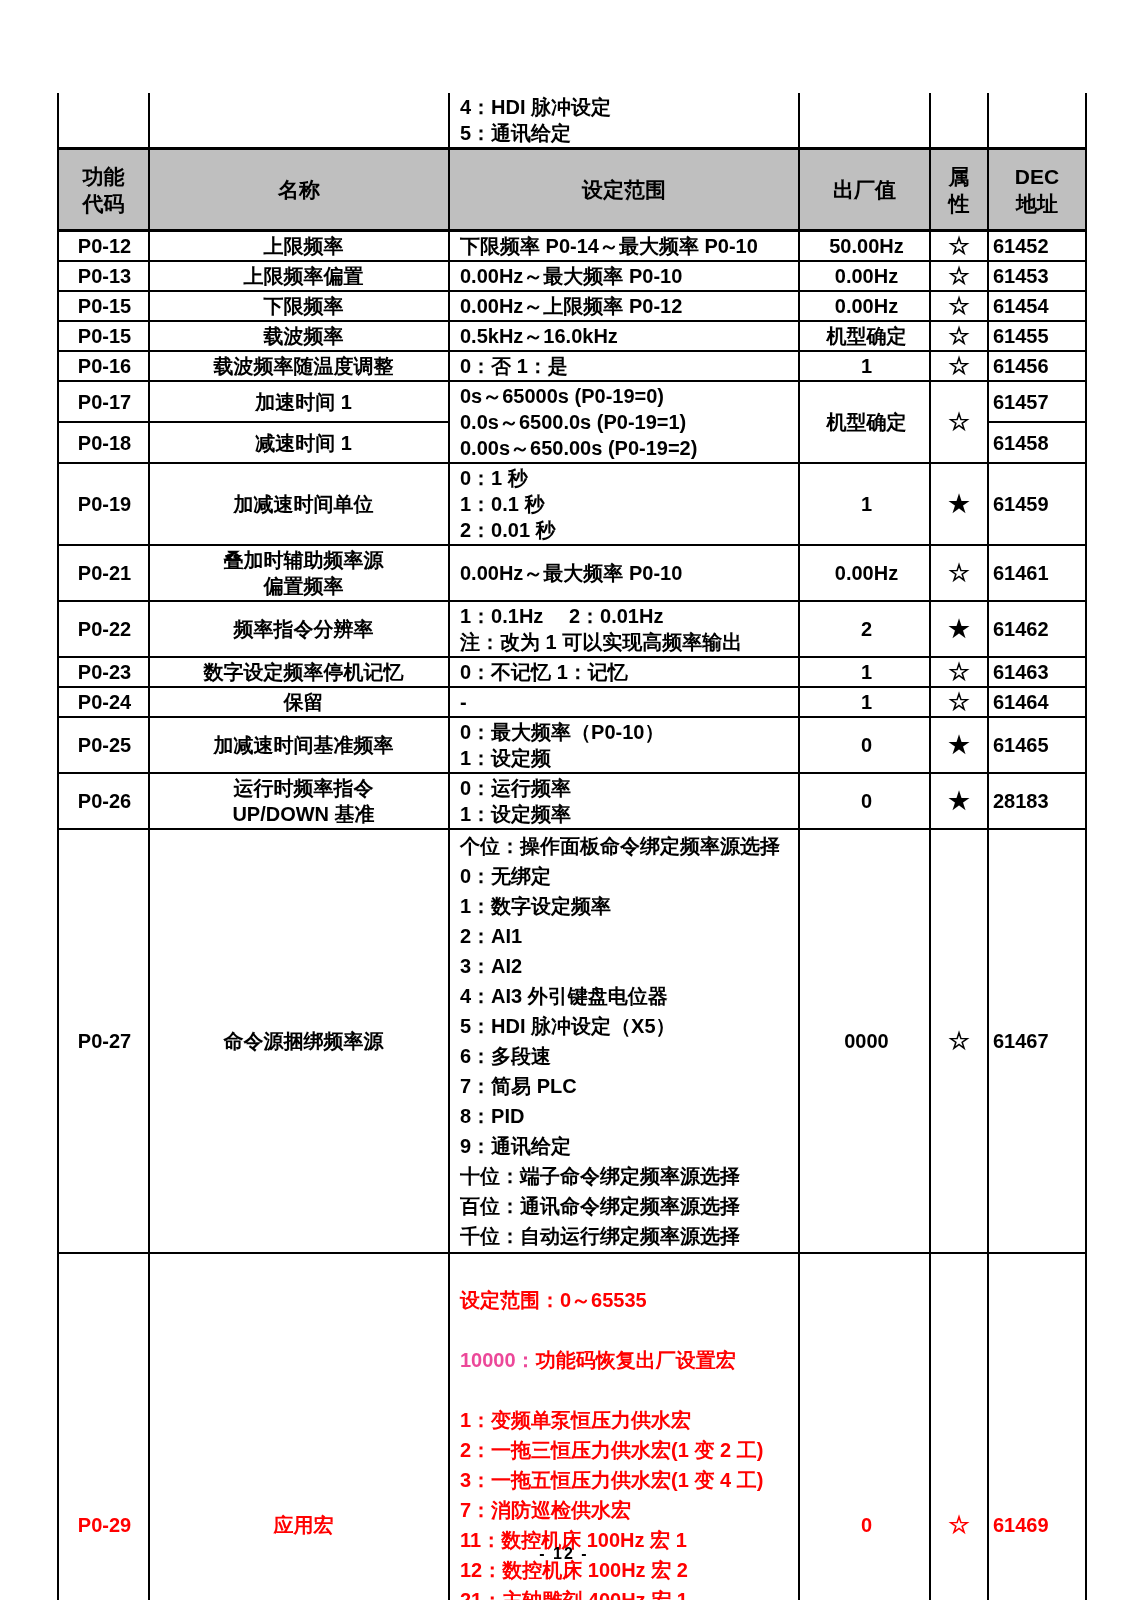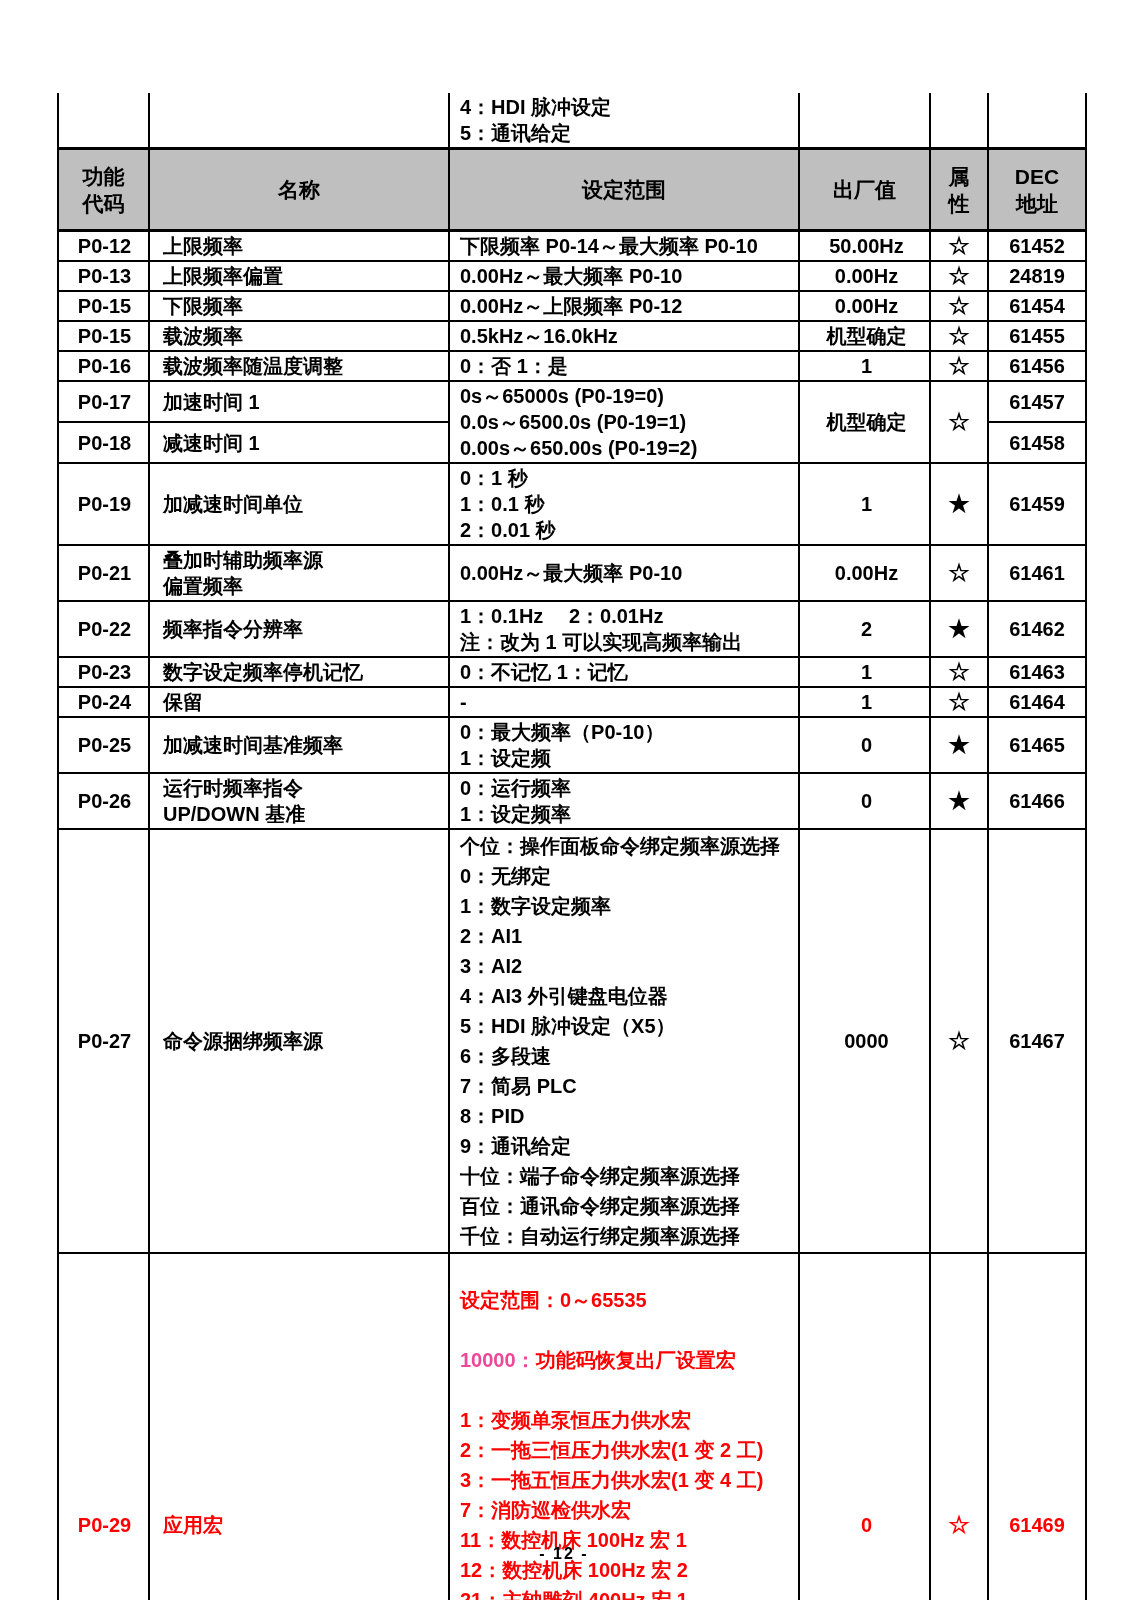--- a/index.html
+++ b/index.html
@@ -23,25 +23,25 @@
   }
   th {
     background:#BFBFBF;
     text-align:center;
     border-top:3px solid #000;
     border-bottom:3px solid #000;
     font-size:21px;
     line-height:27px;
   }
   .c-code { text-align:center;padding-left:6px; }
-  .c-name { text-align:left; padding-left:13px; }
+  .c-name { text-align:center; padding-left:13px; }
   .c-range { text-align:left; padding-left:10px; }
   .c-def  { text-align:center;padding-left:8px; }
   .c-attr { text-align:center; font-size:24px; }
-  .c-dec  { text-align:center; }
+  .c-dec  { text-align:left; }
   .carry td { border-top:0; }
   .tight { line-height:30px; }
   .red { color:#FF0000; }
   .blue { color:#ec4899; }
   .note { font-style:italic; font-weight:normal; }
   .footer {
     position:absolute; top:1545px; left:0; width:1128px;
     text-align:center; font-size:16px; font-weight:bold;
     letter-spacing:2px;
   }
@@ -90,21 +90,21 @@
       <td class="c-def">50.00Hz</td>
       <td class="c-attr">☆</td>
       <td class="c-dec">61452</td>
     </tr>
     <tr style="height:28px">
       <td class="c-code">P0-13</td>
       <td class="c-name">上限频率偏置</td>
       <td class="c-range">0.00Hz～最大频率 P0-10</td>
       <td class="c-def">0.00Hz</td>
       <td class="c-attr">☆</td>
-      <td class="c-dec">24819</td>
+      <td class="c-dec">61453</td>
     </tr>
     <tr style="height:28px">
       <td class="c-code">P0-15</td>
       <td class="c-name">下限频率</td>
       <td class="c-range">0.00Hz～上限频率 P0-12</td>
       <td class="c-def">0.00Hz</td>
       <td class="c-attr">☆</td>
       <td class="c-dec">61454</td>
     </tr>
     <tr style="height:28px">
@@ -200,21 +200,21 @@
     </tr>
 
     <tr style="height:50px">
       <td class="c-code">P0-26</td>
       <td class="c-name">运行时频率指令
 UP/DOWN 基准</td>
       <td class="c-range">0：运行频率
 1：设定频率</td>
       <td class="c-def">0</td>
       <td class="c-attr">★</td>
-      <td class="c-dec">61466</td>
+      <td class="c-dec">28183</td>
     </tr>
 
     <tr style="height:354px">
       <td class="c-code">P0-27</td>
       <td class="c-name">命令源捆绑频率源</td>
       <td class="c-range tight">个位：操作面板命令绑定频率源选择
 0：无绑定
 1：数字设定频率
 2：AI1
 3：AI2

